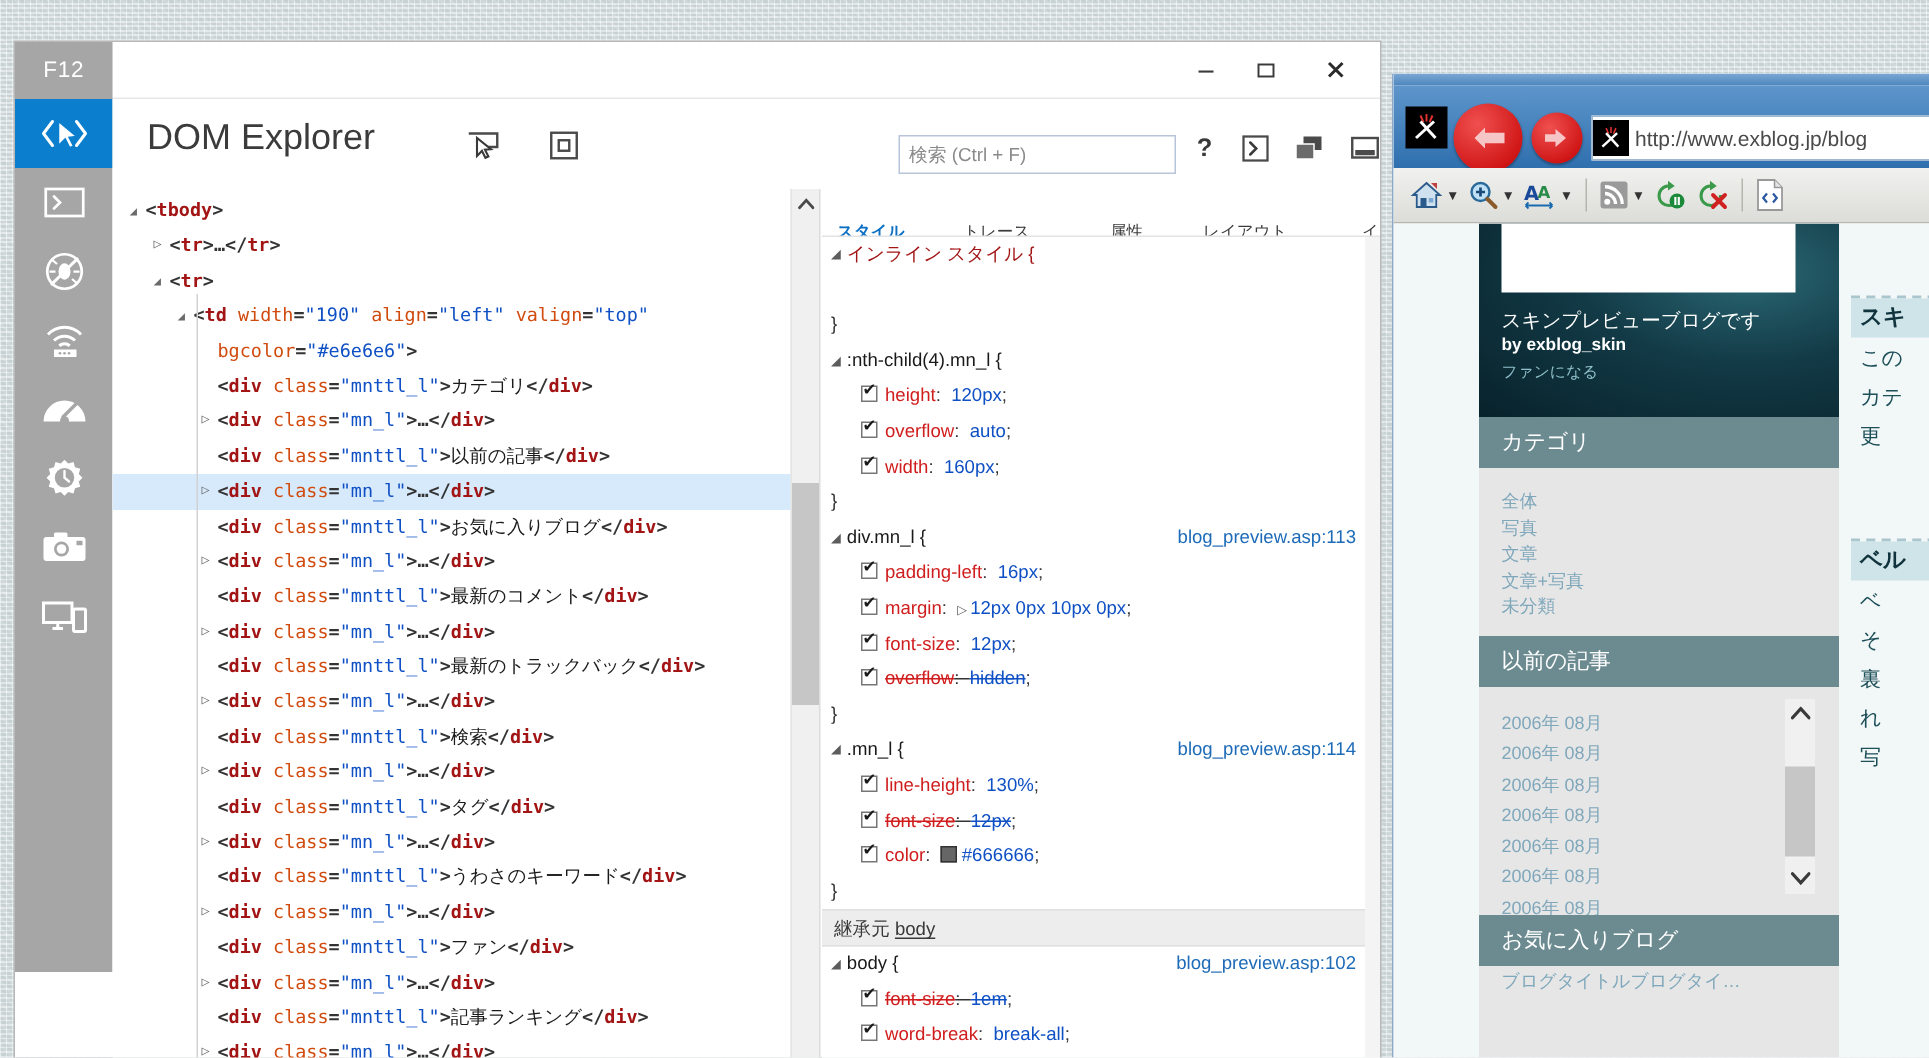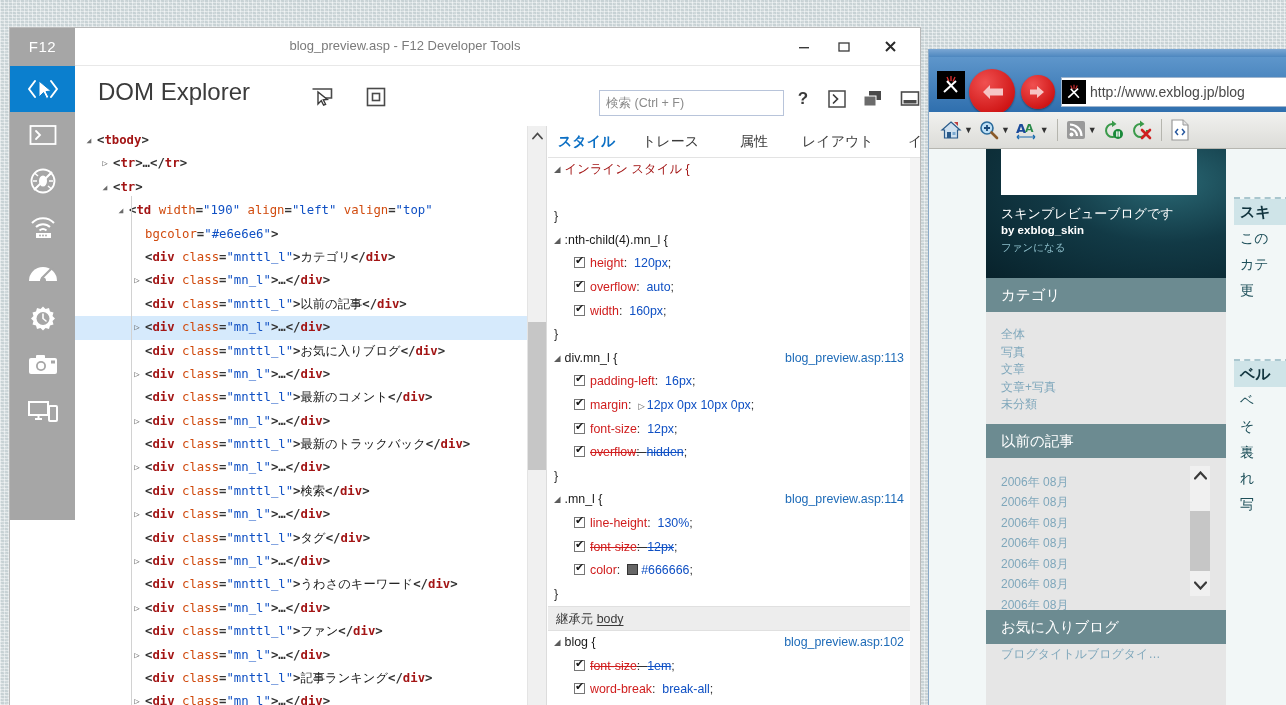--- a/index.html
+++ b/index.html
@@ -33,21 +33,21 @@
     font-size:13px; color:#7b7b7b; font-family:"Liberation Sans", sans-serif;
   }
   .winctl{
     position:absolute; top:0; width:40px; height:37px; cursor:default;
     display:flex; align-items:center; justify-content:center; color:#3a3a3a;
   }
   #btn-min{ right:96px; } #btn-max{ right:56px; } #btn-close{ right:10px; }
 
   
   #f12-rail{
-    position:absolute; left:0; top:0; width:65px; height:492px; background:#a6a6a6;
+    position:absolute; left:0; top:0; width:65px; height:620px; background:#a6a6a6;
   }
   #rail-f12label{
     height:38px; line-height:38px; text-align:center;
     color:#ffffff; font-size:15px; letter-spacing:.5px;
   }
   .rail-item{
     width:65px; height:46px; display:flex; align-items:center; justify-content:center;
     cursor:default;
   }
   .rail-item.active{ background:#0b7fce; }
@@ -122,21 +122,21 @@
 
   
   #styles-pane{
     position:absolute; left:538px; top:98px; width:372px; height:607px; background:#ffffff;
   }
   #styles-tabs{
     position:absolute; left:0; top:0; width:372px; height:32px;
     background:#ffffff; border-bottom:1px solid #e3e3e3; overflow:hidden;
   }
   .stab{
-    position:absolute; top:0; height:31px; line-height:31px; font-size:14px;
+    position:absolute; top:14px; height:31px; line-height:31px; font-size:11px;
     color:#3b3b3b; cursor:default; white-space:nowrap;
   }
   .stab.active{ color:#0b6fc4; font-weight:bold; }
   #styles-body{
     position:absolute; left:0; top:32px; width:372px; height:575px;
     background:#ffffff; overflow:hidden;
     font-family:"Liberation Sans", sans-serif; font-size:12.4px;
   }
   .crow{ height:23.6px; line-height:23.6px; white-space:nowrap; position:relative; }
   .c-indent2{ padding-left:26px; }
@@ -286,21 +286,20 @@
   }
 </style>
 </head>
 <body>
 
 <div id="desktop"></div>
 
 <div id="f12win">
 
   <div id="f12-titlebar">
-    <div id="f12-title">blog_preview.asp - F12 Developer Tools</div>
     <div class="winctl" id="btn-min">
       <svg width="12" height="12" viewBox="0 0 12 12">
         <rect x="1" y="6" width="10" height="1.4" fill="#3a3a3a"></rect>
       </svg>
     </div>
     <div class="winctl" id="btn-max">
       <svg width="12" height="12" viewBox="0 0 12 12">
         <rect x="1" y="2" width="10" height="8" fill="none" stroke="#3a3a3a" stroke-width="1.3"></rect>
       </svg>
     </div>
@@ -493,21 +492,21 @@
         <div class="crow c-indent2"><span class="ck"></span><span class="prop">margin</span><span class="" style="color: rgb(51, 51, 51);">:&nbsp;&nbsp;</span><span class="caret-r">▷</span><span class="pval">12px 0px 10px 0px</span><span style="color: rgb(51, 51, 51);">;</span></div>
         <div class="crow c-indent2"><span class="ck"></span><span class="prop">font-size</span><span class="" style="color: rgb(51, 51, 51);">:&nbsp;&nbsp;</span><span class="pval">12px</span><span style="color: rgb(51, 51, 51);">;</span></div>
         <div class="crow c-indent2"><span class="ck"></span><span class="prop struck">overflow</span><span class="struck" style="color: rgb(51, 51, 51);">:&nbsp;&nbsp;</span><span class="pval struck">hidden</span><span style="color: rgb(51, 51, 51);">;</span></div>
         <div class="crow" style="padding-left: 6px; color: rgb(51, 51, 51);">}</div>
         <div class="crow" style="padding-left: 6px;"><span class="caret">◢</span><span class="sel-name">.mn_l  {</span><span class="srcfile">blog_preview.asp:114</span></div>
         <div class="crow c-indent2"><span class="ck"></span><span class="prop">line-height</span><span class="" style="color: rgb(51, 51, 51);">:&nbsp;&nbsp;</span><span class="pval">130%</span><span style="color: rgb(51, 51, 51);">;</span></div>
         <div class="crow c-indent2"><span class="ck"></span><span class="prop struck">font-size</span><span class="struck" style="color: rgb(51, 51, 51);">:&nbsp;&nbsp;</span><span class="pval struck">12px</span><span style="color: rgb(51, 51, 51);">;</span></div>
         <div class="crow c-indent2"><span class="ck"></span><span class="prop">color</span><span class="" style="color: rgb(51, 51, 51);">:&nbsp;&nbsp;</span><span class="swatch" style="background: rgb(102, 102, 102);"></span><span class="pval">#666666</span><span style="color: rgb(51, 51, 51);">;</span></div>
         <div class="crow" style="padding-left: 6px; color: rgb(51, 51, 51);">}</div>
         <div id="inherit-bar"><span>継承元 </span><u>body</u></div>
-        <div class="crow" style="padding-left: 6px;"><span class="caret">◢</span><span class="sel-name">blog  {</span><span class="srcfile">blog_preview.asp:102</span></div>
+        <div class="crow" style="padding-left: 6px;"><span class="caret">◢</span><span class="sel-name">body  {</span><span class="srcfile">blog_preview.asp:102</span></div>
         <div class="crow c-indent2"><span class="ck"></span><span class="prop struck">font-size</span><span class="struck" style="color: rgb(51, 51, 51);">:&nbsp;&nbsp;</span><span class="pval struck">1em</span><span style="color: rgb(51, 51, 51);">;</span></div>
         <div class="crow c-indent2"><span class="ck"></span><span class="prop">word-break</span><span class="" style="color: rgb(51, 51, 51);">:&nbsp;&nbsp;</span><span class="pval">break-all</span><span style="color: rgb(51, 51, 51);">;</span></div>
         <div class="crow" style="padding-left: 6px; color: rgb(51, 51, 51);">}</div>
       </div>
     <div id="styles-scroll"></div>
   </div>
 </div>
 
 <div id="browserwin">
   <div id="bw-chrome-top"></div>

